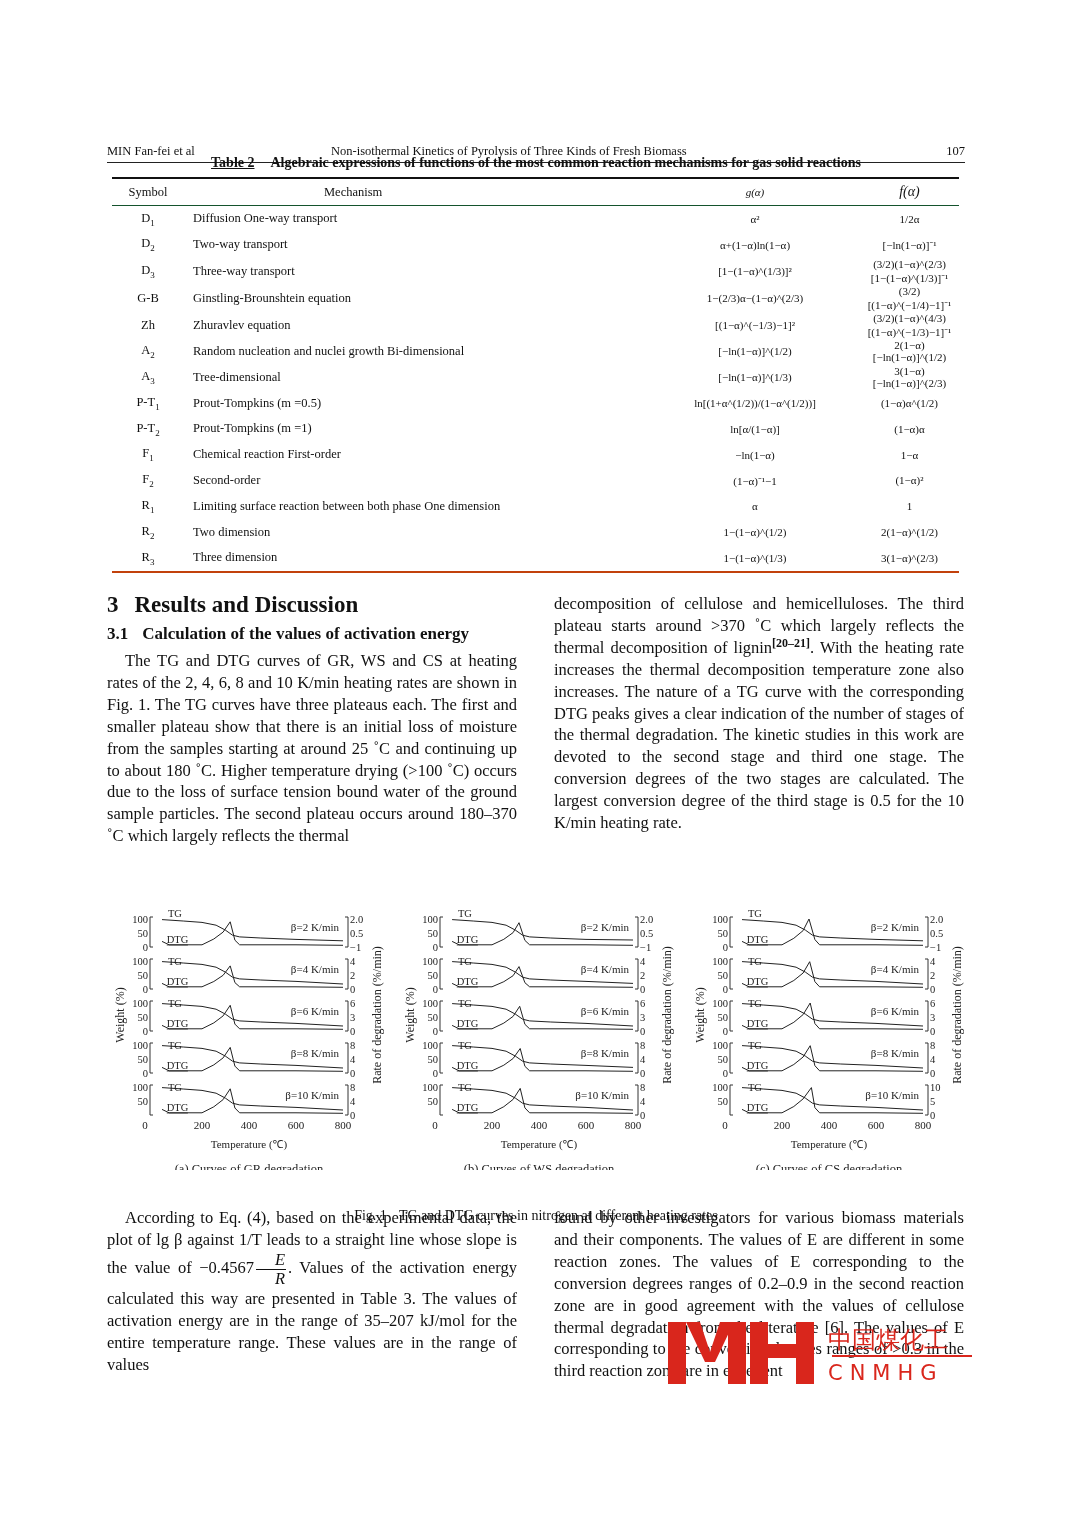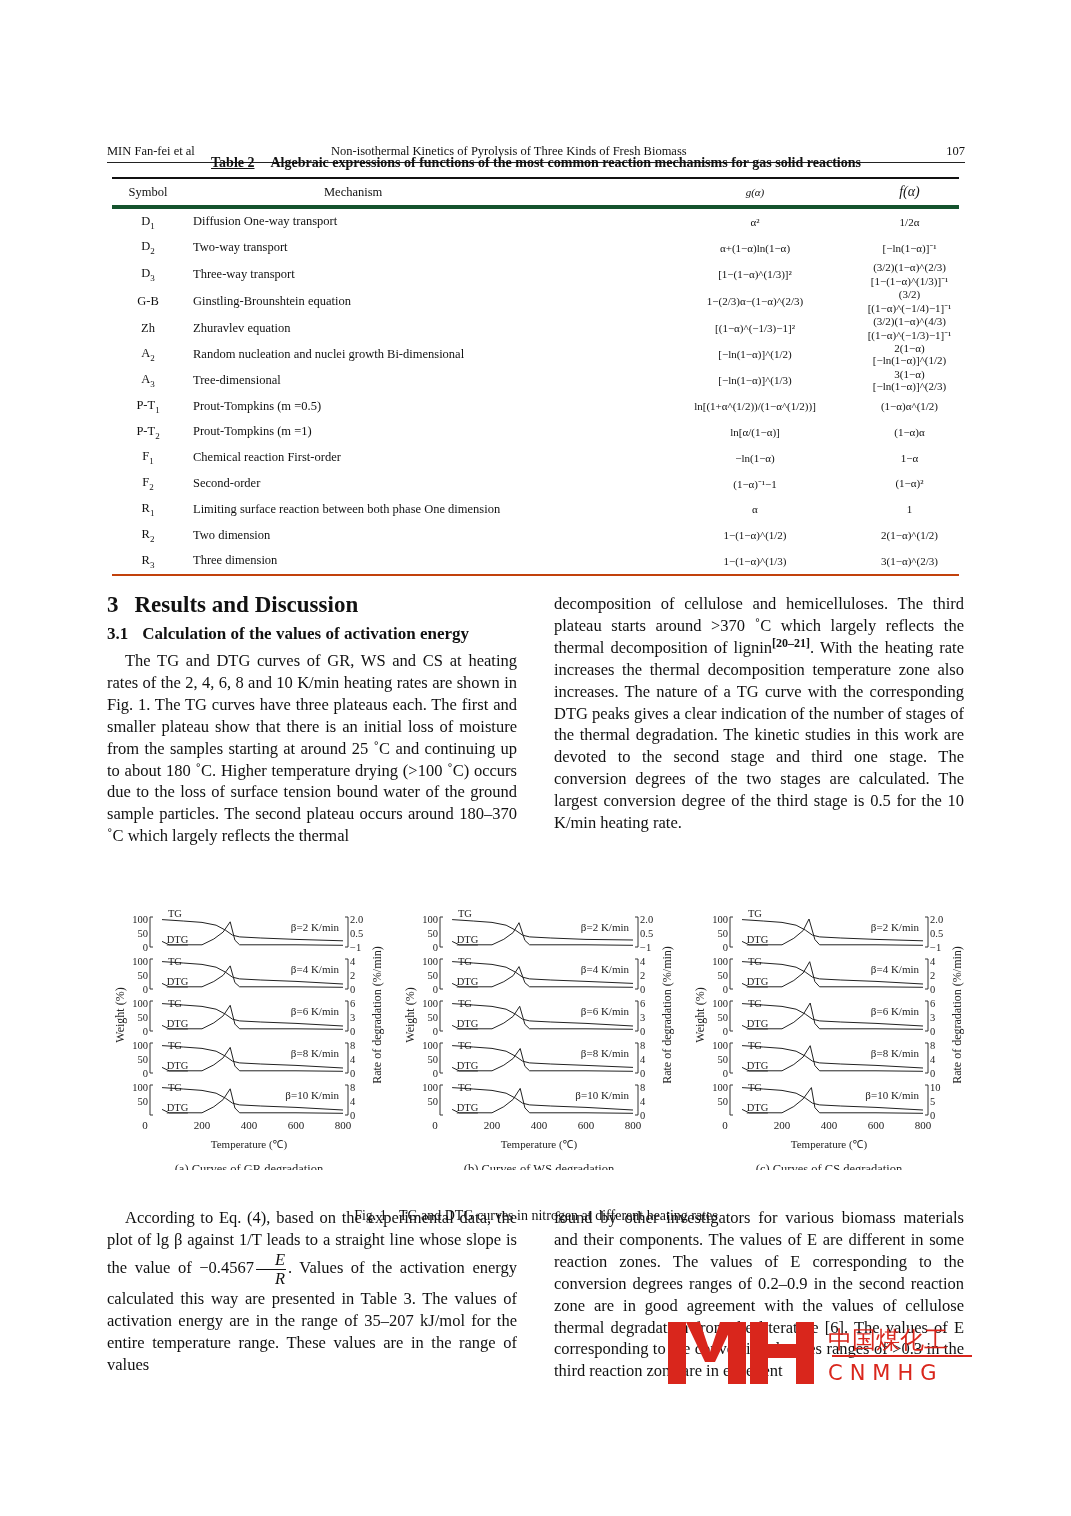--- a/index.html
+++ b/index.html
@@ -7,21 +7,21 @@
   .abs { position: absolute; }
   .running-head { left: 107px; top: 108px; width: 858px; height: 18px; border-bottom: 1px solid #222; font-size: 12.5px; margin-top: 36px; }
   .running-head span { position: absolute; top: 0; }
   .rh-left { left: 0; }
   .rh-center { left: 224px; }
   .rh-right { right: 0; }
 
   .table-caption { left: 107px; top: 155px; width: 858px; text-align: center; font-weight: bold; font-size: 14px; }
   .table-caption .num { margin-right: 16px; text-decoration: underline; }
   table.mech { position: absolute; left: 112px; top: 177px; width: 847px; border-collapse: collapse; font-size: 12.5px; }
-  table.mech thead tr { border-top: 2px solid #111; border-bottom: 4px solid #14532d; }
+  table.mech thead tr { border-top: 2px solid #111; border-bottom: 1px solid #14532d; }
   table.mech tbody tr:last-child { border-bottom: 2px solid #c2410c; }
   table.mech th { font-weight: normal; height: 26px; padding: 0; }
   table.mech td { height: 25.8px; padding: 0; vertical-align: middle; }
   .c-sym { width: 72px; text-align: center; }
   .c-mech { width: 326px; text-align: left; padding-left: 9px !important; }
   .c-g { width: 210px; text-align: center; font-size: 11px; }
   .c-f { text-align: center; font-size: 11px; }
   th.c-mech { text-align: left; padding-left: 140px !important; }
   th.c-g, th.c-f { font-style: italic; }
   th.c-f { font-size: 14px; }

